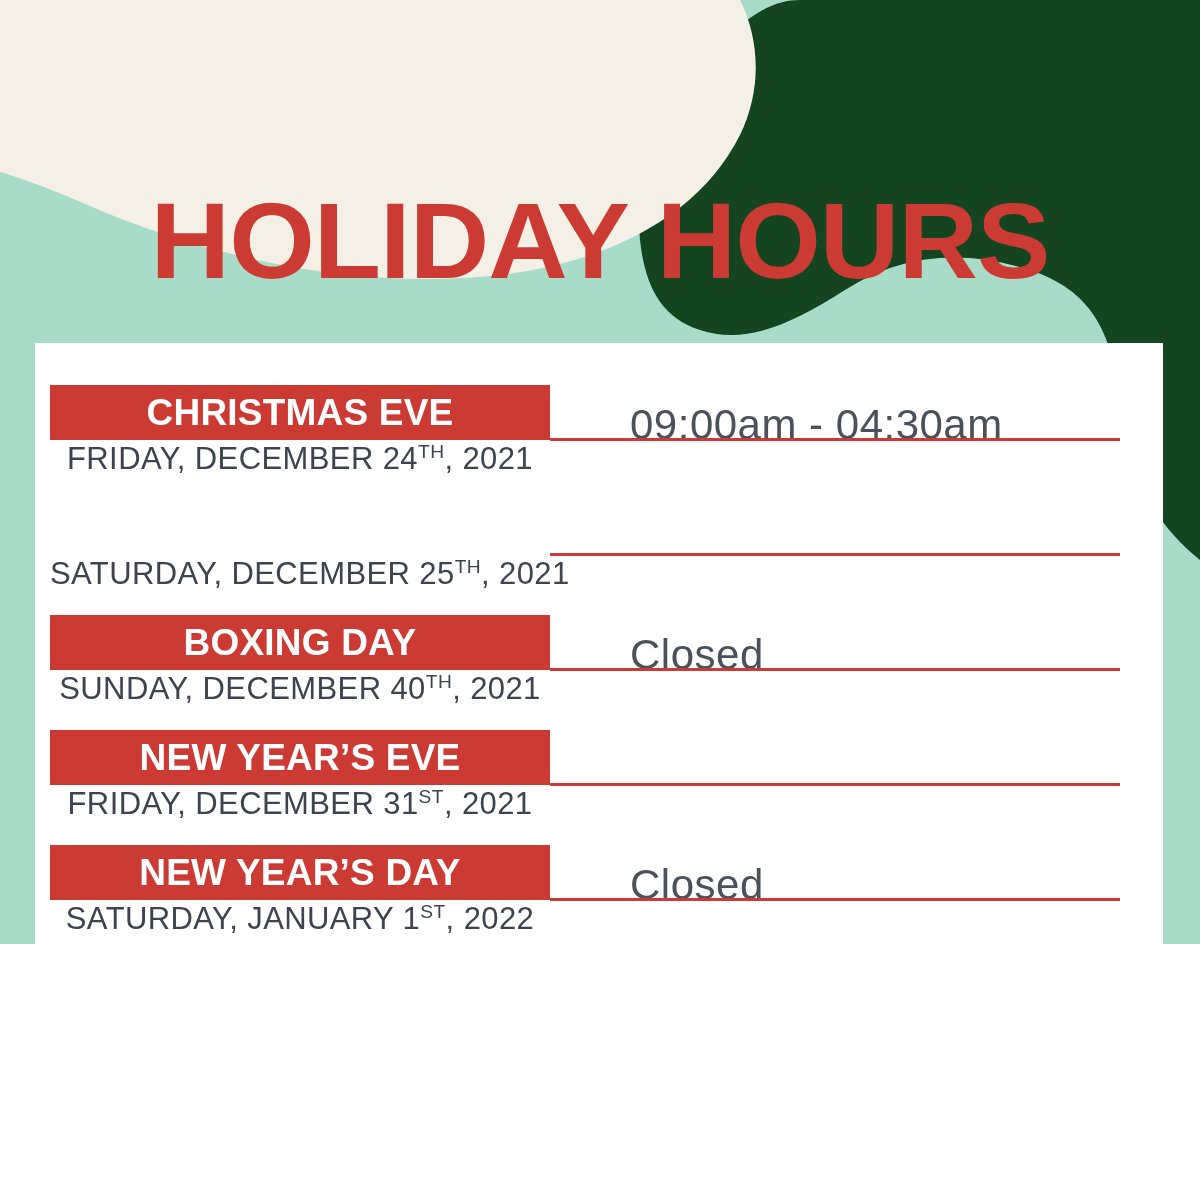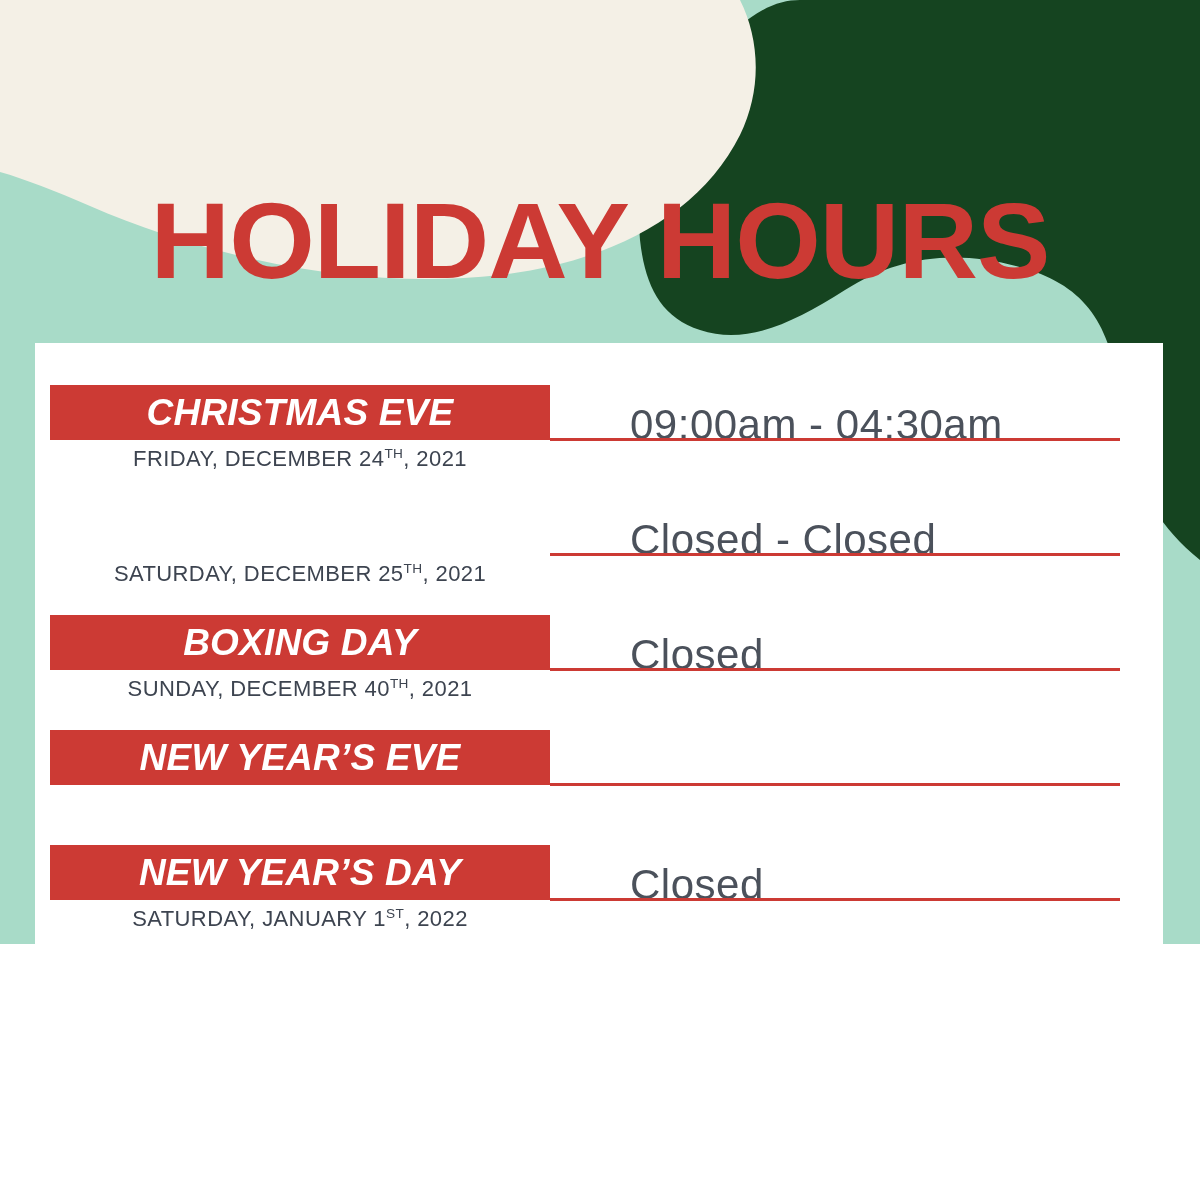--- a/index.html
+++ b/index.html
@@ -76,41 +76,40 @@
   .label-bar {
     position: absolute;
     left: 15px;
     top: 42px;
     width: 500px;
     height: 55px;
     background: #cc3a34;
     display: flex;
     align-items: center;
     justify-content: center;
-    font-style: italic;
   }
   .label-text {
     color: #ffffff;
     font-family: "Liberation Sans Narrow", "Liberation Sans", sans-serif;
     font-weight: bold;
     font-size: 37px;
     line-height: 38px;
     letter-spacing: 0.2px;
     white-space: nowrap;
   }
 
   
   .date-text {
     position: absolute;
     left: 15px;
     top: 103px;
     width: 500px;
     text-align: center;
     color: #3d4450;
-    font-size: 22px;
+    font-size: 31px;
     line-height: 26px;
     letter-spacing: 0.4px;
     white-space: nowrap;
   }
   .date-text sup {
     font-size: 0.62em;
     vertical-align: super;
     line-height: 0;
   }
 
@@ -204,37 +203,37 @@
         <div class="label-bar">
           <span class="label-text">CHRISTMAS EVE</span>
         </div>
         <div class="date-text"><span>FRIDAY, DECEMBER 24</span><sup>TH</sup><span>, 2021</span></div>
         <div class="hours-text">09:00am - 04:30am</div>
         <div class="hours-rule"></div>
       </div>
 
       <div class="row">
         <div class="date-text"><span>SATURDAY, DECEMBER 25</span><sup>TH</sup><span>, 2021</span></div>
-        <div class="hours-text">Closed - Closed</div>
         <div class="hours-rule"></div>
       </div>
 
       <div class="row">
         <div class="label-bar">
           <span class="label-text">BOXING DAY</span>
         </div>
         <div class="date-text"><span>SUNDAY, DECEMBER 40</span><sup>TH</sup><span>, 2021</span></div>
         <div class="hours-text">Closed</div>
         <div class="hours-rule"></div>
       </div>
 
       <div class="row">
         <div class="label-bar">
           <span class="label-text">NEW YEAR’S EVE</span>
         </div>
+        <div class="date-text"><span>FRIDAY, DECEMBER 31</span><sup>ST</sup><span>, 2021</span></div>
         <div class="hours-rule"></div>
       </div>
 
       <div class="row last">
         <div class="label-bar">
           <span class="label-text">NEW YEAR’S DAY</span>
         </div>
         <div class="date-text"><span>SATURDAY, JANUARY 1</span><sup>ST</sup><span>, 2022</span></div>
         <div class="hours-text">Closed</div>
         <div class="hours-rule"></div>

